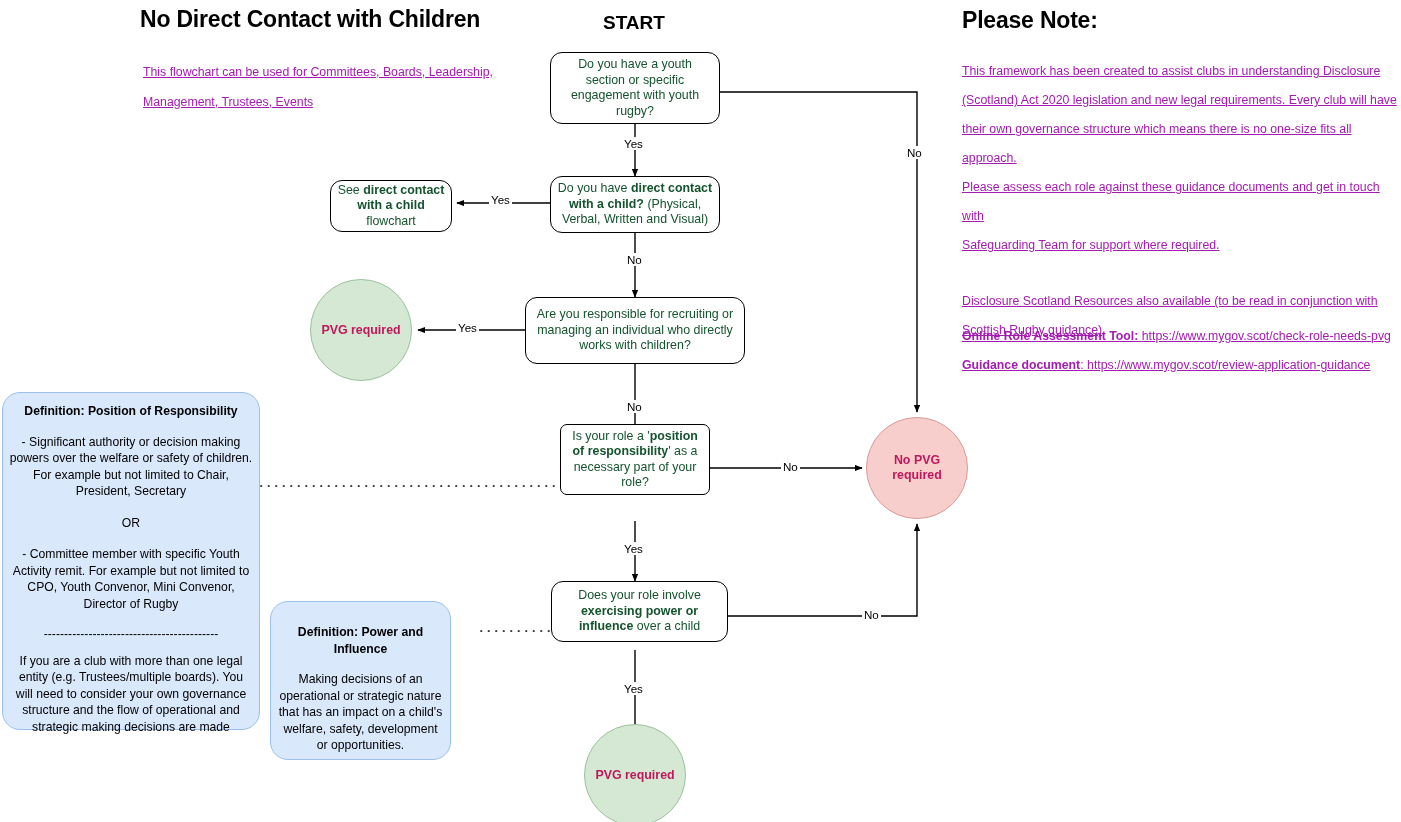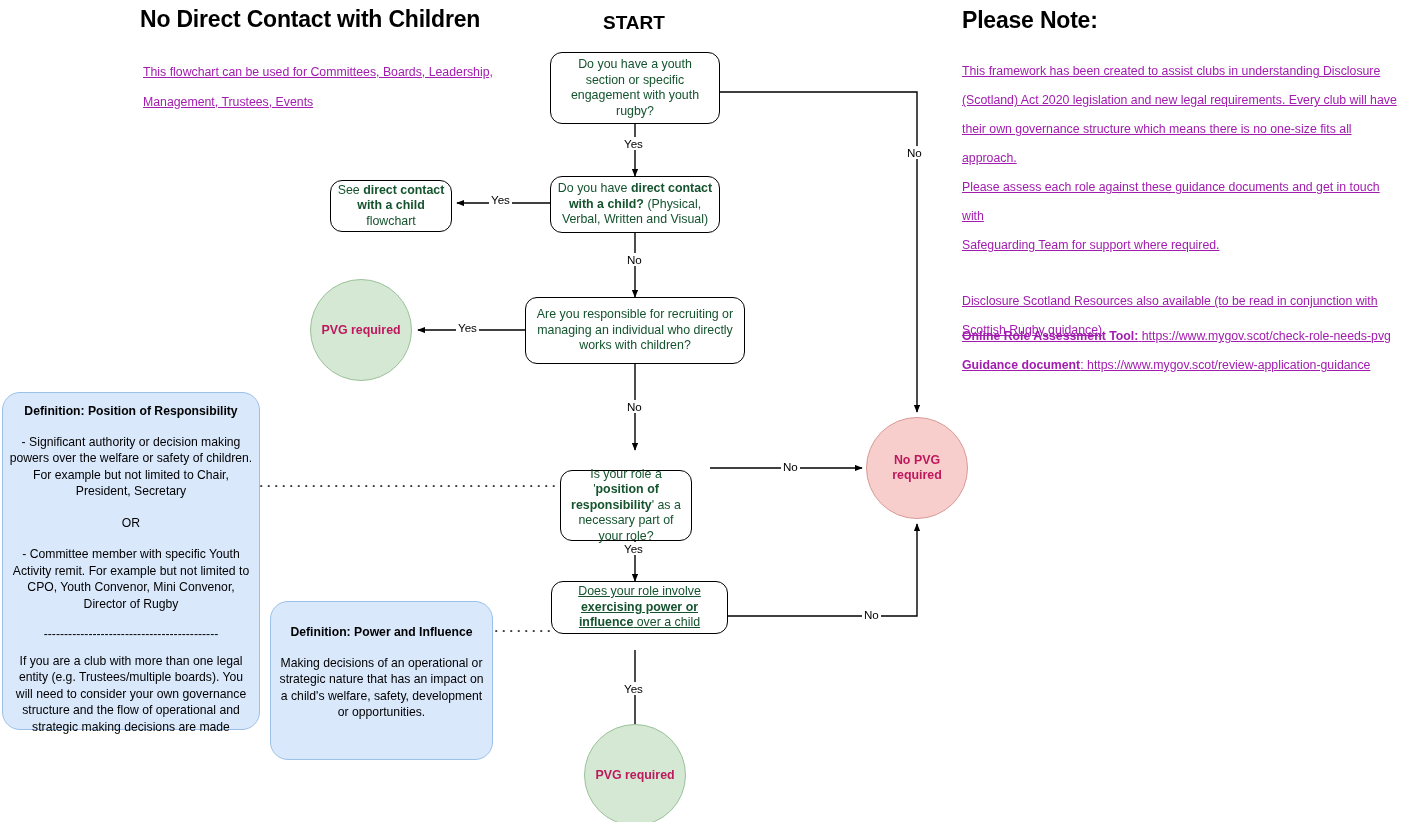--- a/index.html
+++ b/index.html
@@ -215,27 +215,27 @@
       <span>See </span><b>direct contact with a child</b><span> flowchart</span>
     </span>
   </div>
 
   <div class="node" style="left:525px; top:297px; width:220px; height:67px;">
     <span class="inner">
       <span>Are you responsible for recruiting or managing an individual who directly works with children?</span>
     </span>
   </div>
 
-  <div class="node" style="left:560px; top:470px; width:132px; height:71px;">
+  <div class="node" style="left:560px; top:424px; width:150px; height:71px;border-radius:7px;">
     <span class="inner">
       <span>Is your role a '</span><b>position of responsibility</b><span>' as a necessary part of your role?</span>
     </span>
   </div>
 
-  <div class="node" style="left:551px; top:581px; width:177px; height:53px;text-decoration:underline;">
+  <div class="node" style="left:551px; top:581px; width:177px; height:61px;">
     <span class="inner">
       <span>Does your role involve </span><b>exercising power or influence</b><span> over a child</span>
     </span>
   </div>
 
   <div class="circle green" style="left:310px; top:279px; width:102px; height:102px;">
     <span>PVG required</span>
   </div>
 
   <div class="circle pink" style="left:866px; top:417px; width:102px; height:102px;">
@@ -261,18 +261,18 @@
     <span class="dtitle">Definition: Position of Responsibility</span>
     <span class="dpara">- Significant authority or decision making powers over the welfare or safety of children. For example but not limited to Chair, President, Secretary</span>
     <span class="dgap"></span>
     <span class="dpara">OR</span>
     <span class="dgap"></span>
     <span class="dpara">- Committee member with specific Youth Activity remit. For example but not limited to CPO, Youth Convenor, Mini Convenor, Director of Rugby</span>
     <span class="drule">-------------------------------------------</span>
     <span class="dpara">If you are a club with more than one legal entity (e.g. Trustees/multiple boards). You will need to consider your own governance structure and the flow of operational and strategic making decisions are made</span>
   </div>
 
-  <div class="defbox" style="left:270px; top:601px; width:223px; height:159px; padding-top:22px;">
+  <div class="defbox" style="left:270px; top:601px; width:181px; height:159px; padding-top:22px;">
     <span class="dtitle">Definition: Power and Influence</span>
     <span class="dpara">Making decisions of an operational or strategic nature that has an impact on a child's welfare, safety, development or opportunities.</span>
   </div>
 
 </div>
 
 </body></html>

